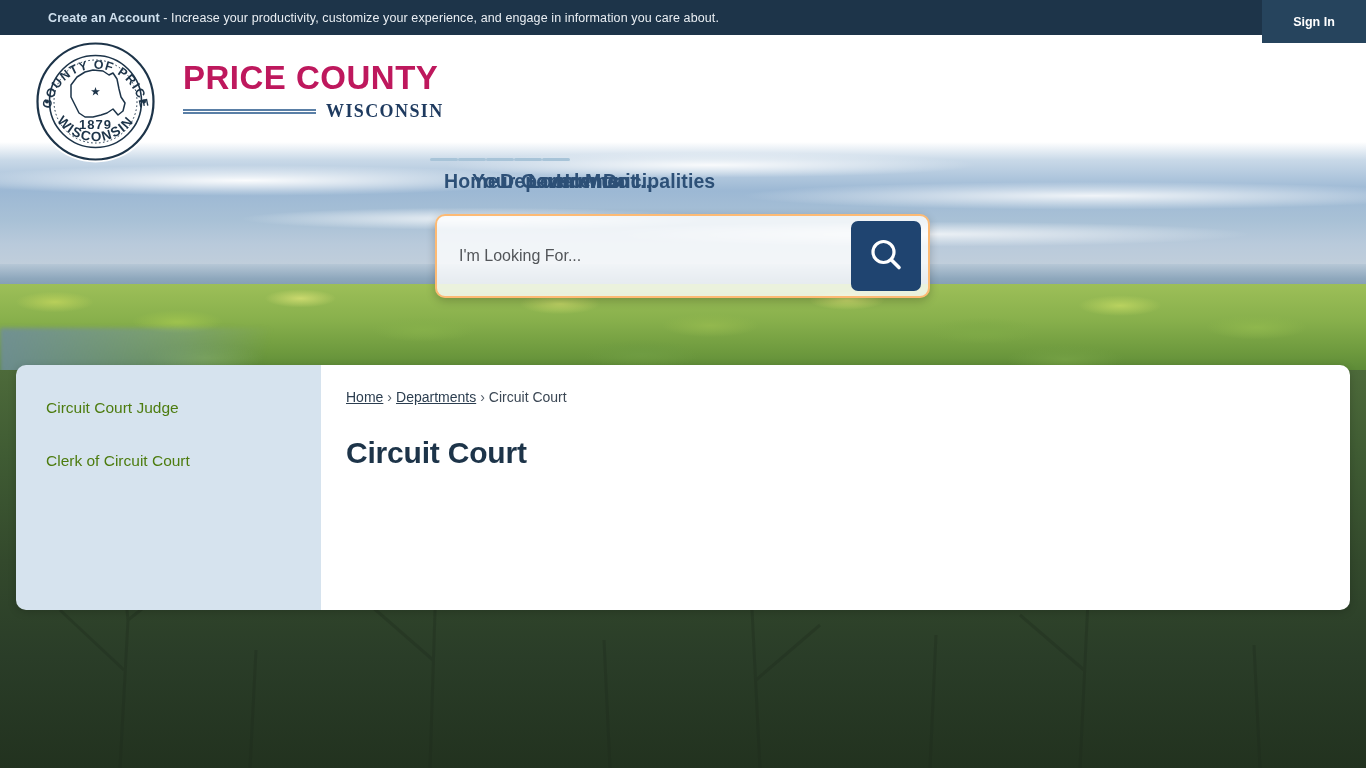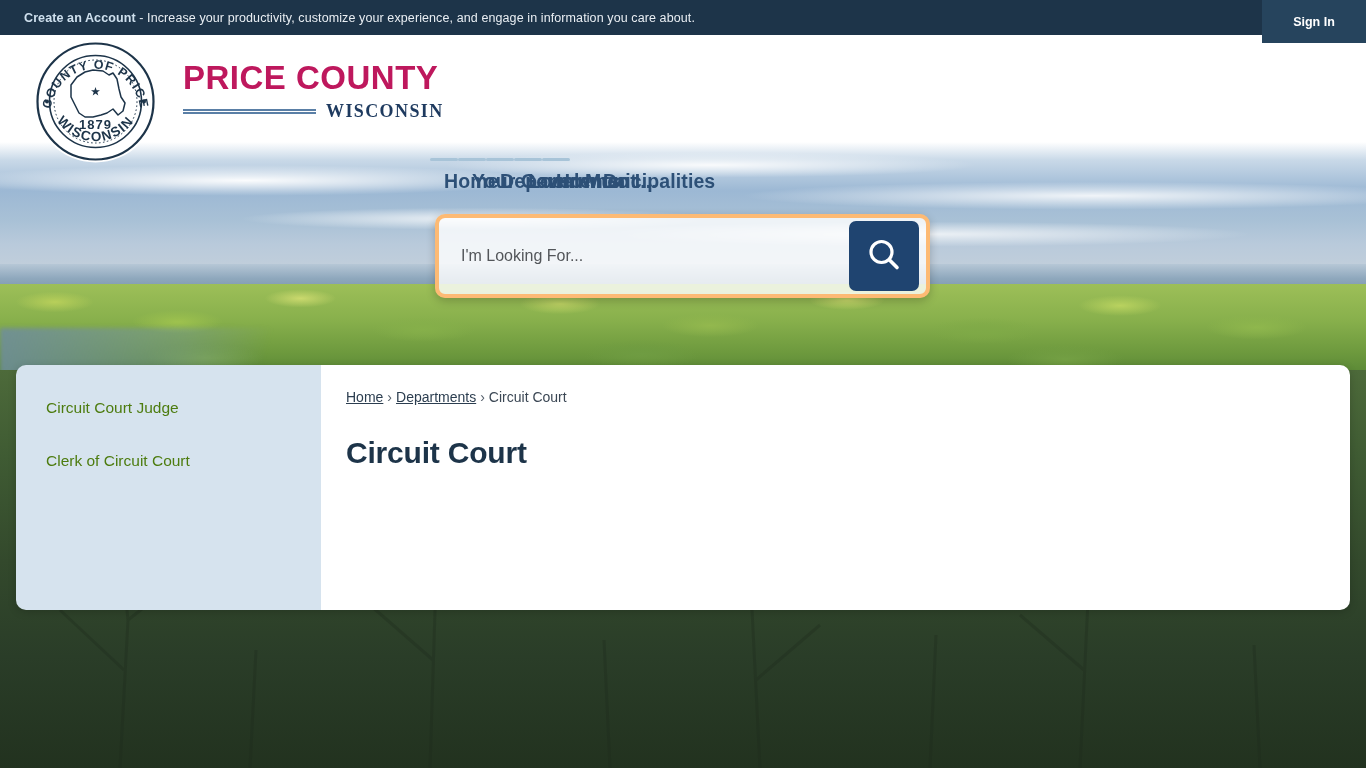--- a/index.html
+++ b/index.html
@@ -10,21 +10,21 @@
     background:#2f3d2e;
   }
 
   
   .topbar{
     position:absolute; left:0; top:0; width:1366px; height:35px;
     background:#1d3449; z-index:60;
     display:flex; align-items:center;
   }
   .topbar-msg{
-    margin-left:24px; font-size:12.5px; color:#e9eef3; letter-spacing:.1px;
+    margin-left:48px; font-size:12.5px; color:#e9eef3; letter-spacing:.1px;
     white-space:nowrap;
   }
   .topbar-msg b{ color:#cfe0ee; font-weight:700; }
   .signin{
     position:absolute; right:0; top:0; height:43px; width:104px;
     background:#26445d; color:#ffffff; font-size:12.5px; font-weight:700;
     display:flex; align-items:center; justify-content:center;
     cursor:pointer;
   }
 
@@ -129,21 +129,21 @@
       radial-gradient(ellipse 135px 52px at 92% 32%, rgba(112,142,65,.5), transparent 70%),
       linear-gradient(180deg,#4d6a3a 0%,#3f5b33 22%,#33492c 48%,#2a3d28 72%,#22321f 100%);
     z-index:5;
   }
   .branches{ position:absolute; inset:0; opacity:.5; }
 
   
   .searchwrap{
     position:absolute; left:435px; top:214px; width:495px; height:84px;
     background:rgba(255,255,255,.80);
-    border:4px solid #fdba74;
+    border:2px solid #fdba74;
     border-radius:10px;
     box-shadow:0 3px 10px rgba(0,0,0,.22);
     z-index:30;
     display:flex; align-items:center;
   }
   .search-input{
     flex:1; height:100%; border:none; outline:none; background:transparent;
     font-size:16px; color:#34373a; padding:0 22px;
     font-family:"Liberation Sans", sans-serif;
   }

